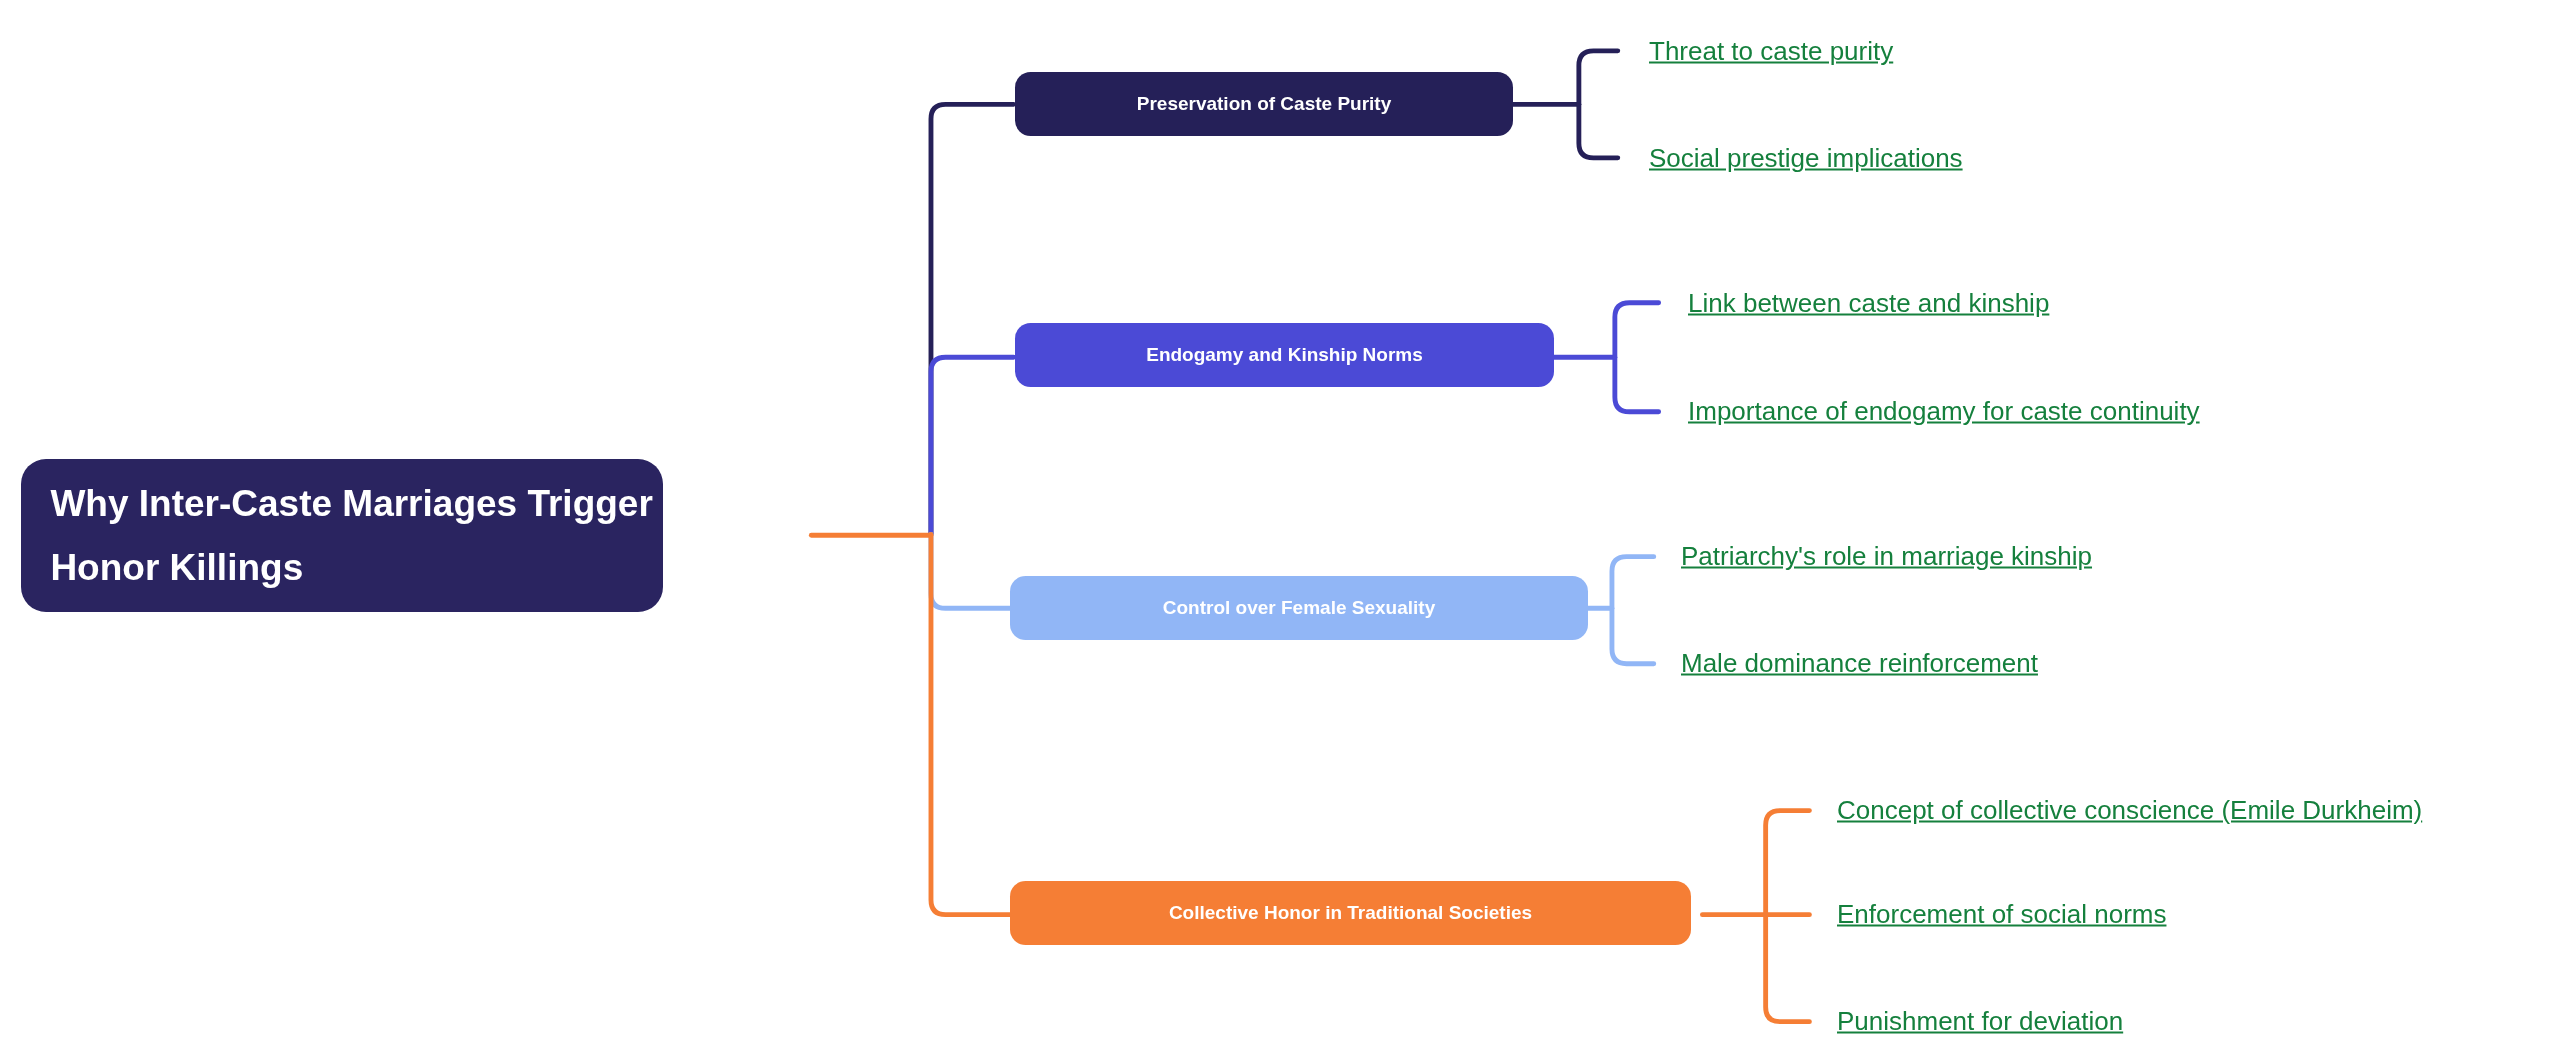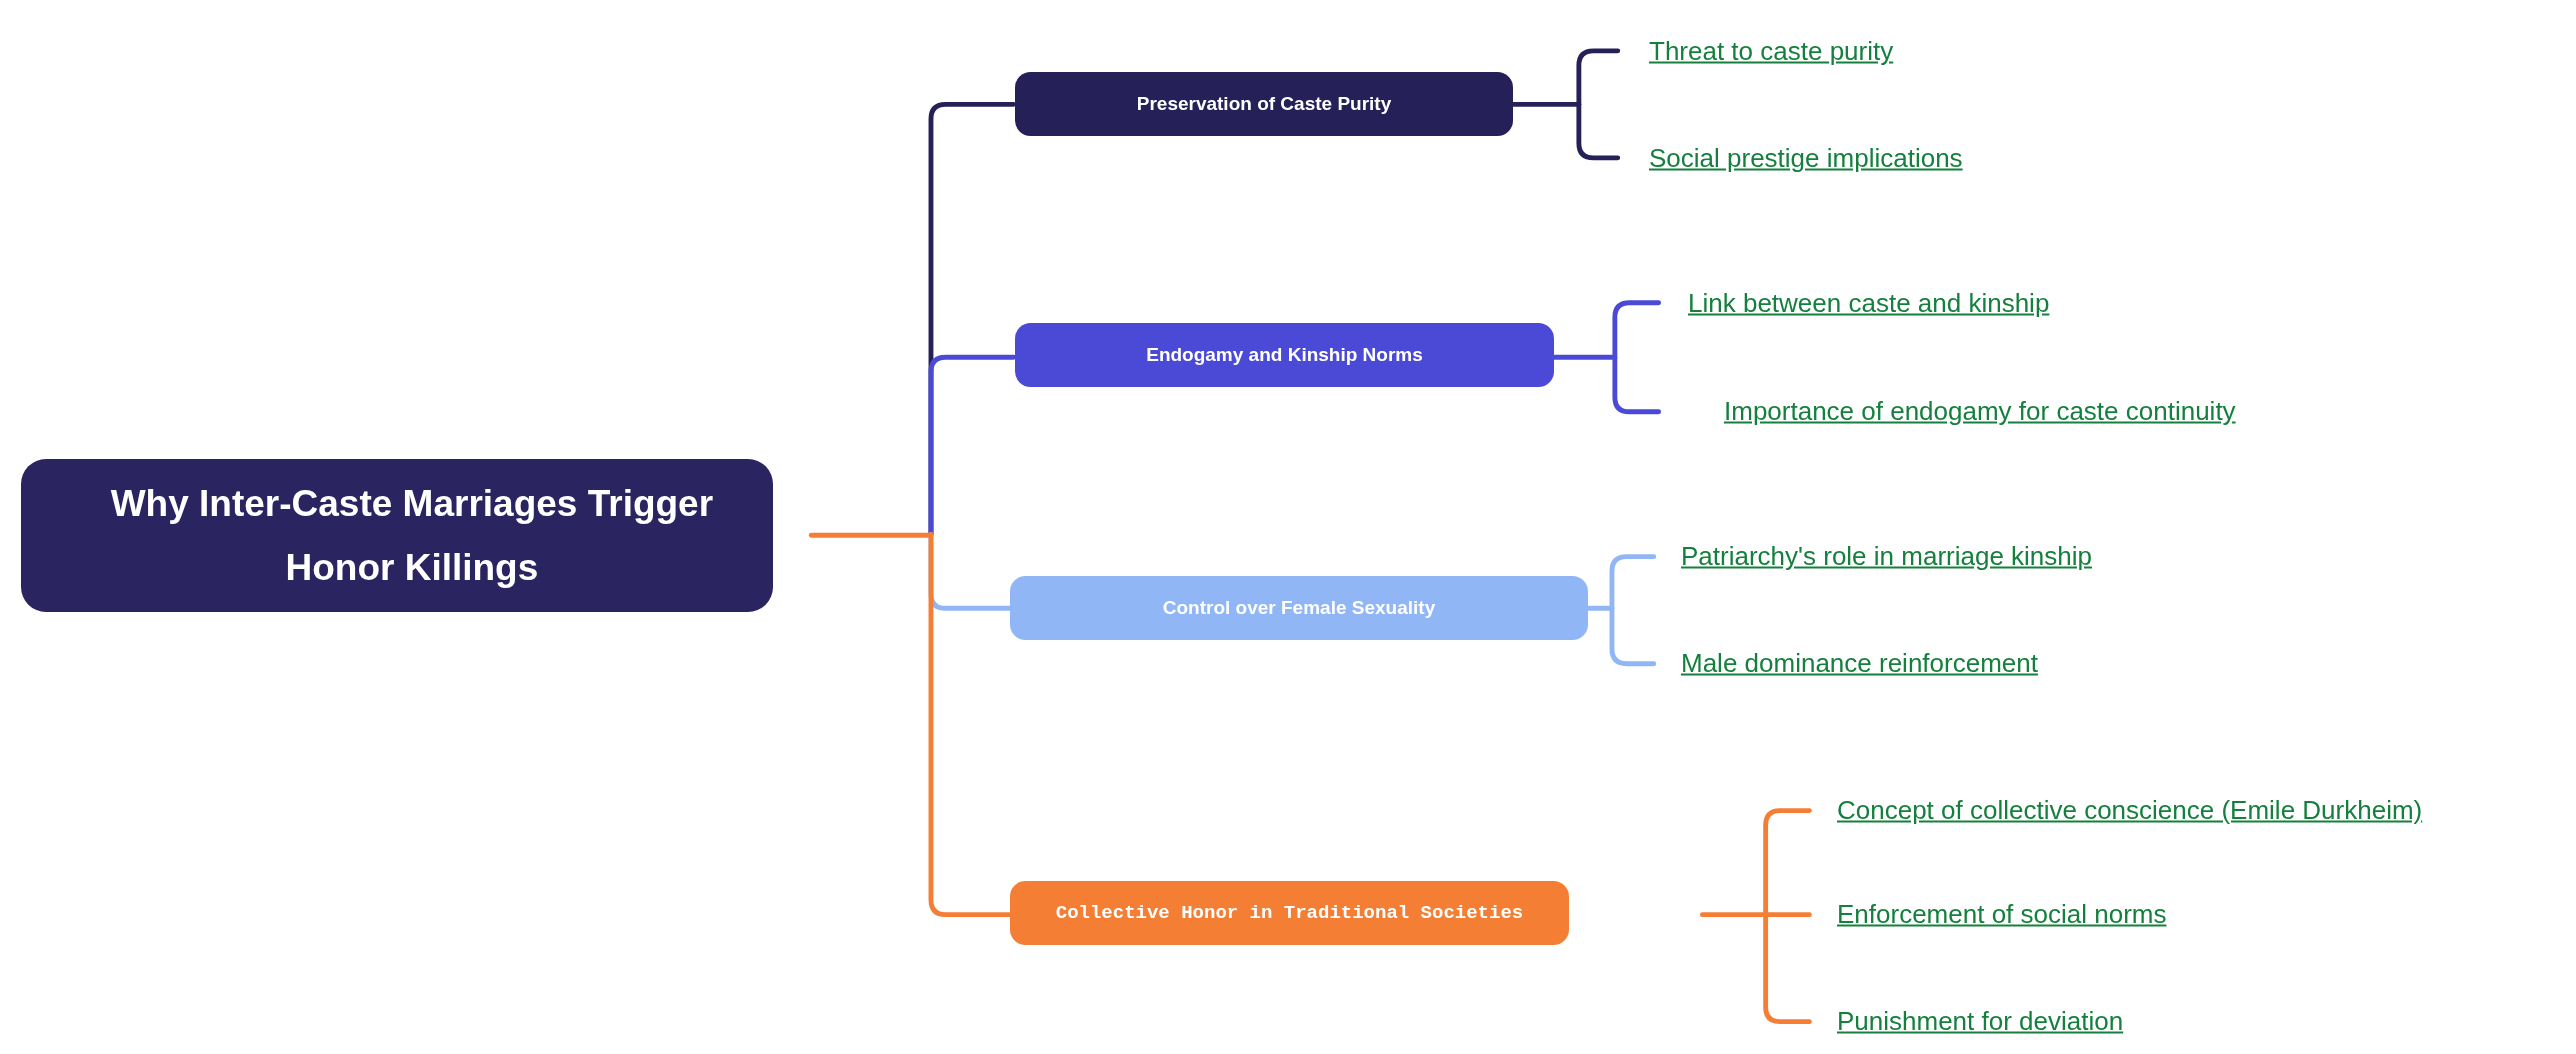--- a/index.html
+++ b/index.html
@@ -28,52 +28,52 @@
     align-items: center;
     justify-content: center;
     color: #ffffff;
     font-weight: bold;
     white-space: nowrap;
     box-sizing: border-box;
   }
   .root-node {
     left: 21.4px;
     top: 459px;
-    width: 752px;
+    width: 642px;
     height: 153px;
     background: #2a2460;
     border-radius: 25px;
     flex-direction: column;
-    align-items: center;
+    align-items: flex-start;
     justify-content: center;
     padding-left: 29px;
     font-size: 37px;
     line-height: 64px;
   }
   .branch-node {
     height: 64px;
     border-radius: 15.6px;
     font-size: 19px;
   }
   .branch-1 { left: 1015px; top: 72px;  width: 498px; background: #252058; }
   .branch-2 { left: 1015px; top: 323px; width: 539px; background: #4b4ad6; }
   .branch-3 { left: 1010px; top: 576px; width: 578px; background: #91b6f6; }
-  .branch-4 { left: 1010px; top: 881px; width: 559px; background: #f57e35; font-family: Liberation Mono, monospace; }
+  .branch-4 { left: 1010px; top: 881px; width: 681px; background: #f57e35; }
   .leaf {
     position: absolute;
     transform: translateY(-50%);
     font-size: 26px;
     color: #15803d;
     white-space: nowrap;
     text-decoration: underline;
   }
   .leaf-1a { left: 1649px; top: 51px; }
   .leaf-1b { left: 1649px; top: 158px; }
   .leaf-2a { left: 1688px; top: 303px; }
-  .leaf-2b { left: 1688px; top: 411px; margin-left: 36px; }
+  .leaf-2b { left: 1688px; top: 411px; }
   .leaf-3a { left: 1681px; top: 556px; }
   .leaf-3b { left: 1681px; top: 663px; }
   .leaf-4a { left: 1837px; top: 810px; }
   .leaf-4b { left: 1837px; top: 914px; }
   .leaf-4c { left: 1837px; top: 1021px; }
 </style>
 </head>
 <body>
 
 <div class="canvas">

